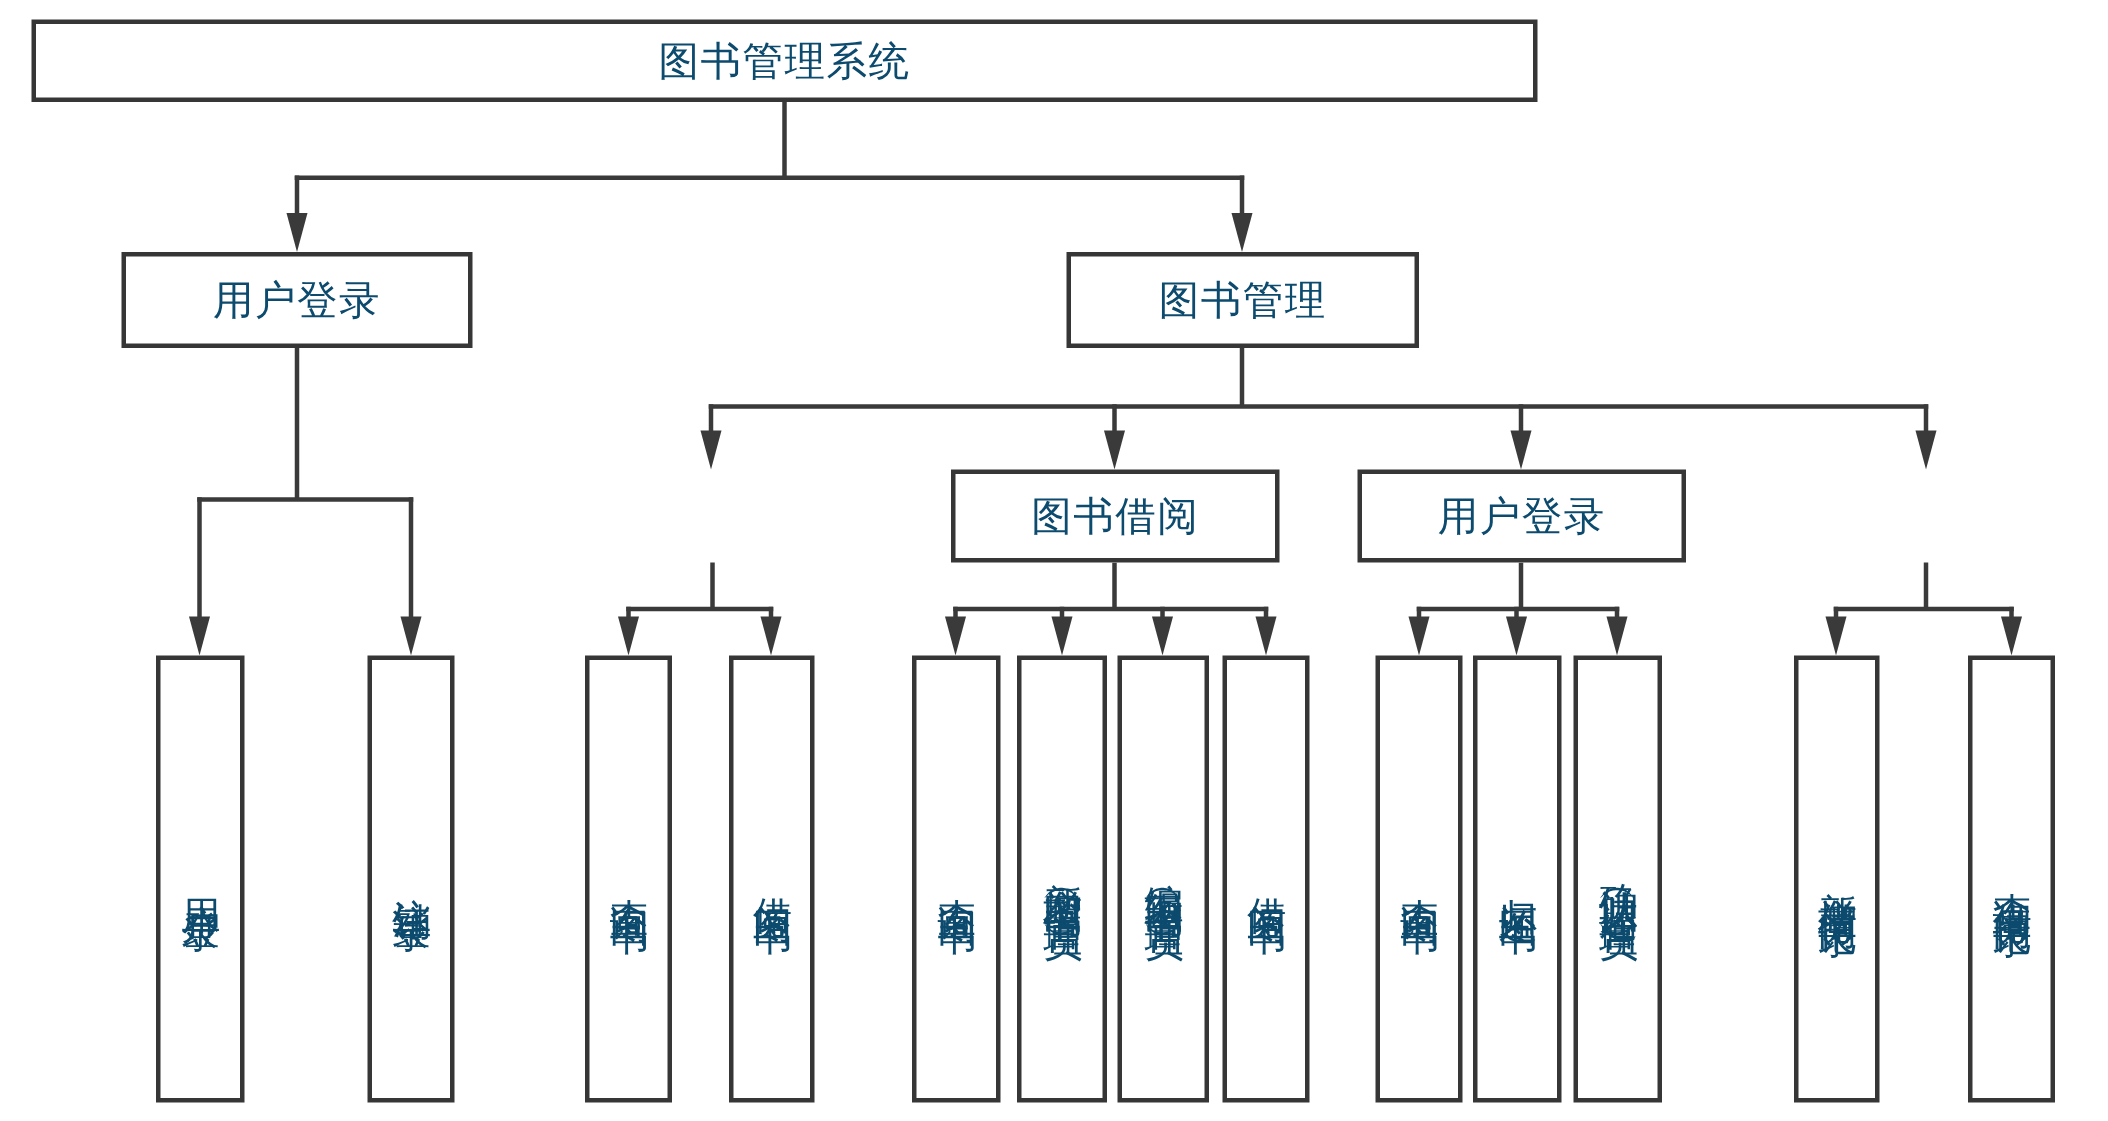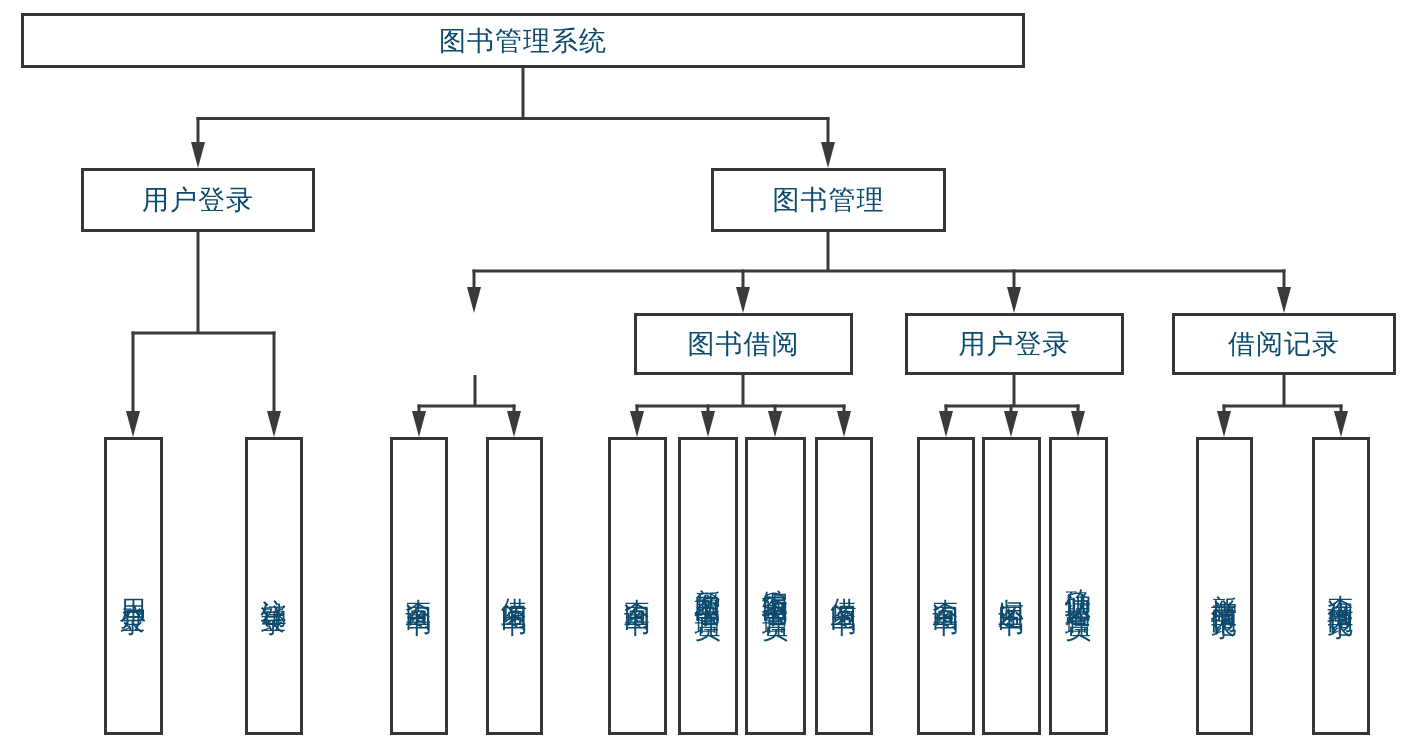--- a/index.html
+++ b/index.html
@@ -139,23 +139,20 @@
   <div class="node h-node" style="left:711px; top:168px; width:235px; height:64px;">
     <span>图书管理</span>
   </div>
 
   <div class="node h-node" style="left:634px; top:313px; width:219px; height:62px;">
     <span>图书借阅</span>
   </div>
   <div class="node h-node" style="left:905px; top:313px; width:219px; height:62px;">
     <span>用户登录</span>
   </div>
-  <div class="node h-node" style="left:1172px; top:313px; width:224px; height:62px;">
-    <span>借阅记录</span>
-  </div>
 
   <div class="node v-node" style="left:104px; top:437px; width:59px; height:298px;">
     <span>用户登录</span>
   </div>
   <div class="node v-node" style="left:245px; top:437px; width:58px; height:298px;">
     <span>注销登录</span>
   </div>
 
   <div class="node v-node" style="left:390px; top:437px; width:58px; height:298px;">
     <span>查询图书</span>

